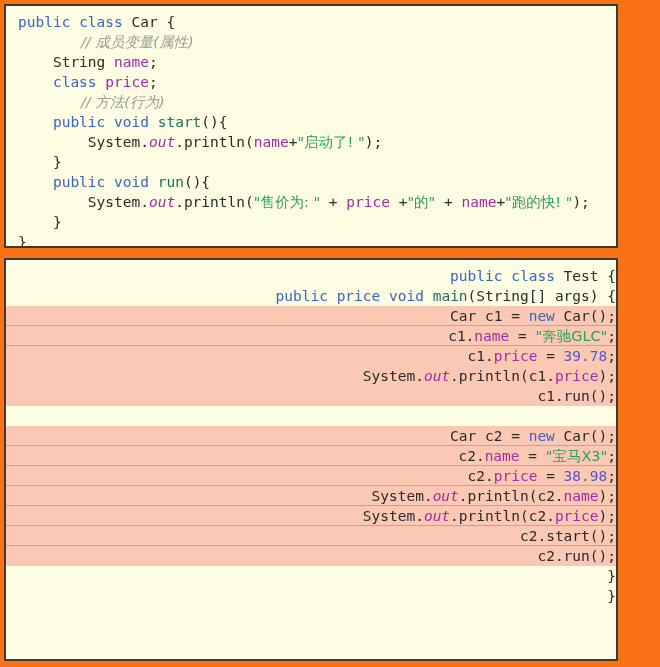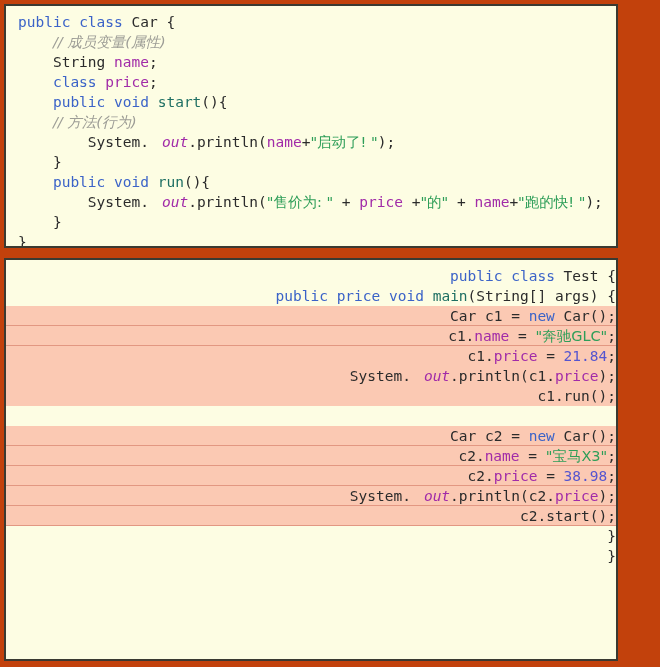--- a/index.html
+++ b/index.html
@@ -10,21 +10,21 @@
   body {
     width: 660px;
     height: 667px;
     font-family: "DejaVu Sans Mono", "Liberation Mono", monospace;
     overflow: hidden;
   }
   #root {
     position: relative;
     width: 660px;
     height: 667px;
-    background: #c2410c;
+    background: #f97316;
   }
 
   
   .code-box {
     position: absolute;
     background: #fdfde3;
     border: 2px solid #3a3a32;
     box-sizing: border-box;
     overflow: hidden;
   }
@@ -66,65 +66,67 @@
     box-shadow: inset 0 -1px 0 rgba(196, 92, 70, 0.45);
   }
   .line.hl-nosep {
     box-shadow: none;
   }
 
   
   .kw   { color: #3b63c8; }          
   .typ  { color: #2b2b2b; }          
   .var  { color: #a12ba8; }          
-  .varI { color: #a12ba8; font-style: italic; margin-left: 13px; }  
+  .varI { color: #a12ba8; font-style: italic; }  
   .str  { color: #2e9e58; }          
   .num  { color: #5555cf; }          
-  .cmt  { color: #9d9d96; font-style: italic; }  
+  .cmt  { color: #9d9d96; font-style: italic; margin-left: 28px; }  
   .mth  { color: #1e6f63; }          
   .pun  { color: #2b2b2b; }
 
   
   .cjk { font-family: "DejaVu Sans", "Liberation Sans", sans-serif; }
 </style>
 </head>
 <body>
 
 <div id="root">
 
   <div class="code-box" id="box-car">
     <div class="code-lines">
         <div class="line"><span></span><span class="kw">public</span><span class="pun"> </span><span class="kw">class</span><span class="pun"> </span><span class="typ">Car</span><span class="pun"> {</span></div>
         <div class="line"><span>    </span><span class="cmt cjk">// 成员变量(属性)</span></div>
         <div class="line"><span>    </span><span class="typ">String</span><span class="pun"> </span><span class="var">name</span><span class="pun">;</span></div>
         <div class="line"><span>    </span><span class="kw">class</span><span class="pun"> </span><span class="var">price</span><span class="pun">;</span></div>
+        <div class="line"><span>    </span><span class="cmt cjk">// 方法(行为)</span></div>
         <div class="line"><span>    </span><span class="kw">public</span><span class="pun"> </span><span class="kw">void</span><span class="pun"> </span><span class="mth">start</span><span class="pun">(){</span></div>
-        <div class="line"><span>    </span><span class="cmt cjk">// 方法(行为)</span></div>
         <div class="line"><span>        </span><span class="typ">System.</span><span class="varI">out</span><span class="typ">.println(</span><span class="var">name</span><span class="typ">+</span><span class="str cjk">"启动了! "</span><span class="pun">);</span></div>
         <div class="line"><span>    </span><span class="pun">}</span></div>
         <div class="line"><span>    </span><span class="kw">public</span><span class="pun"> </span><span class="kw">void</span><span class="pun"> </span><span class="mth">run</span><span class="pun">(){</span></div>
         <div class="line"><span>        </span><span class="typ">System.</span><span class="varI">out</span><span class="typ">.println(</span><span class="str cjk">"售价为: "</span><span class="typ"> + </span><span class="var">price</span><span class="typ"> +</span><span class="str cjk">"的"</span><span class="typ"> + </span><span class="var">name</span><span class="typ">+</span><span class="str cjk">"跑的快! "</span><span class="pun">);</span></div>
         <div class="line"><span>    </span><span class="pun">}</span></div>
         <div class="line"><span></span><span class="pun">}</span></div>
       </div>
   </div>
 
   <div class="code-box" id="box-test">
     <div class="code-lines">
         <div class="line"><span></span><span class="kw">public</span><span class="pun"> </span><span class="kw">class</span><span class="pun"> </span><span class="typ">Test</span><span class="pun"> {</span></div>
         <div class="line"><span>    </span><span class="kw">public</span><span class="pun"> </span><span class="kw">price</span><span class="pun"> </span><span class="kw">void</span><span class="pun"> </span><span class="mth">main</span><span class="typ">(String[] args) {</span></div>
         <div class="line hl"><span>        </span><span class="typ">Car c1 = </span><span class="kw">new</span><span class="pun"> </span><span class="typ">Car</span><span class="pun">();</span></div>
         <div class="line hl"><span>        </span><span class="typ">c1.</span><span class="var">name</span><span class="typ"> = </span><span class="str cjk">"奔驰GLC"</span><span class="pun">;</span></div>
-        <div class="line hl hl-nosep"><span>        </span><span class="typ">c1.</span><span class="var">price</span><span class="typ"> = </span><span class="num">21.84</span><span class="pun">;</span></div>
+        <div class="line hl hl-nosep"><span>        </span><span class="typ">c1.</span><span class="var">price</span><span class="typ"> = </span><span class="num">39.78</span><span class="pun">;</span></div>
         <div class="line hl hl-nosep"><span>        </span><span class="typ">System.</span><span class="varI">out</span><span class="typ">.println(c1.</span><span class="var">price</span><span class="pun">);</span></div>
         <div class="line hl hl-nosep"><span>        </span><span class="typ">c1.run();</span></div>
         <div class="line blank"><span></span><span class="pun"> </span></div>
         <div class="line hl"><span>        </span><span class="typ">Car c2 = </span><span class="kw">new</span><span class="pun"> </span><span class="typ">Car</span><span class="pun">();</span></div>
         <div class="line hl"><span>        </span><span class="typ">c2.</span><span class="var">name</span><span class="typ"> = </span><span class="str cjk">"宝马X3"</span><span class="pun">;</span></div>
         <div class="line hl"><span>        </span><span class="typ">c2.</span><span class="var">price</span><span class="typ"> = </span><span class="num">38.98</span><span class="pun">;</span></div>
+        <div class="line hl"><span>        </span><span class="typ">System.</span><span class="varI">out</span><span class="typ">.println(c2.</span><span class="var">name</span><span class="pun">);</span></div>
         <div class="line hl"><span>        </span><span class="typ">System.</span><span class="varI">out</span><span class="typ">.println(c2.</span><span class="var">price</span><span class="pun">);</span></div>
         <div class="line hl"><span>        </span><span class="typ">c2.start();</span></div>
+        <div class="line hl hl-nosep"><span>        </span><span class="typ">c2.run();</span></div>
         <div class="line"><span>    </span><span class="pun">}</span></div>
         <div class="line"><span></span><span class="pun">}</span></div>
       </div>
   </div>
 
 </div>
 
 </body></html>

